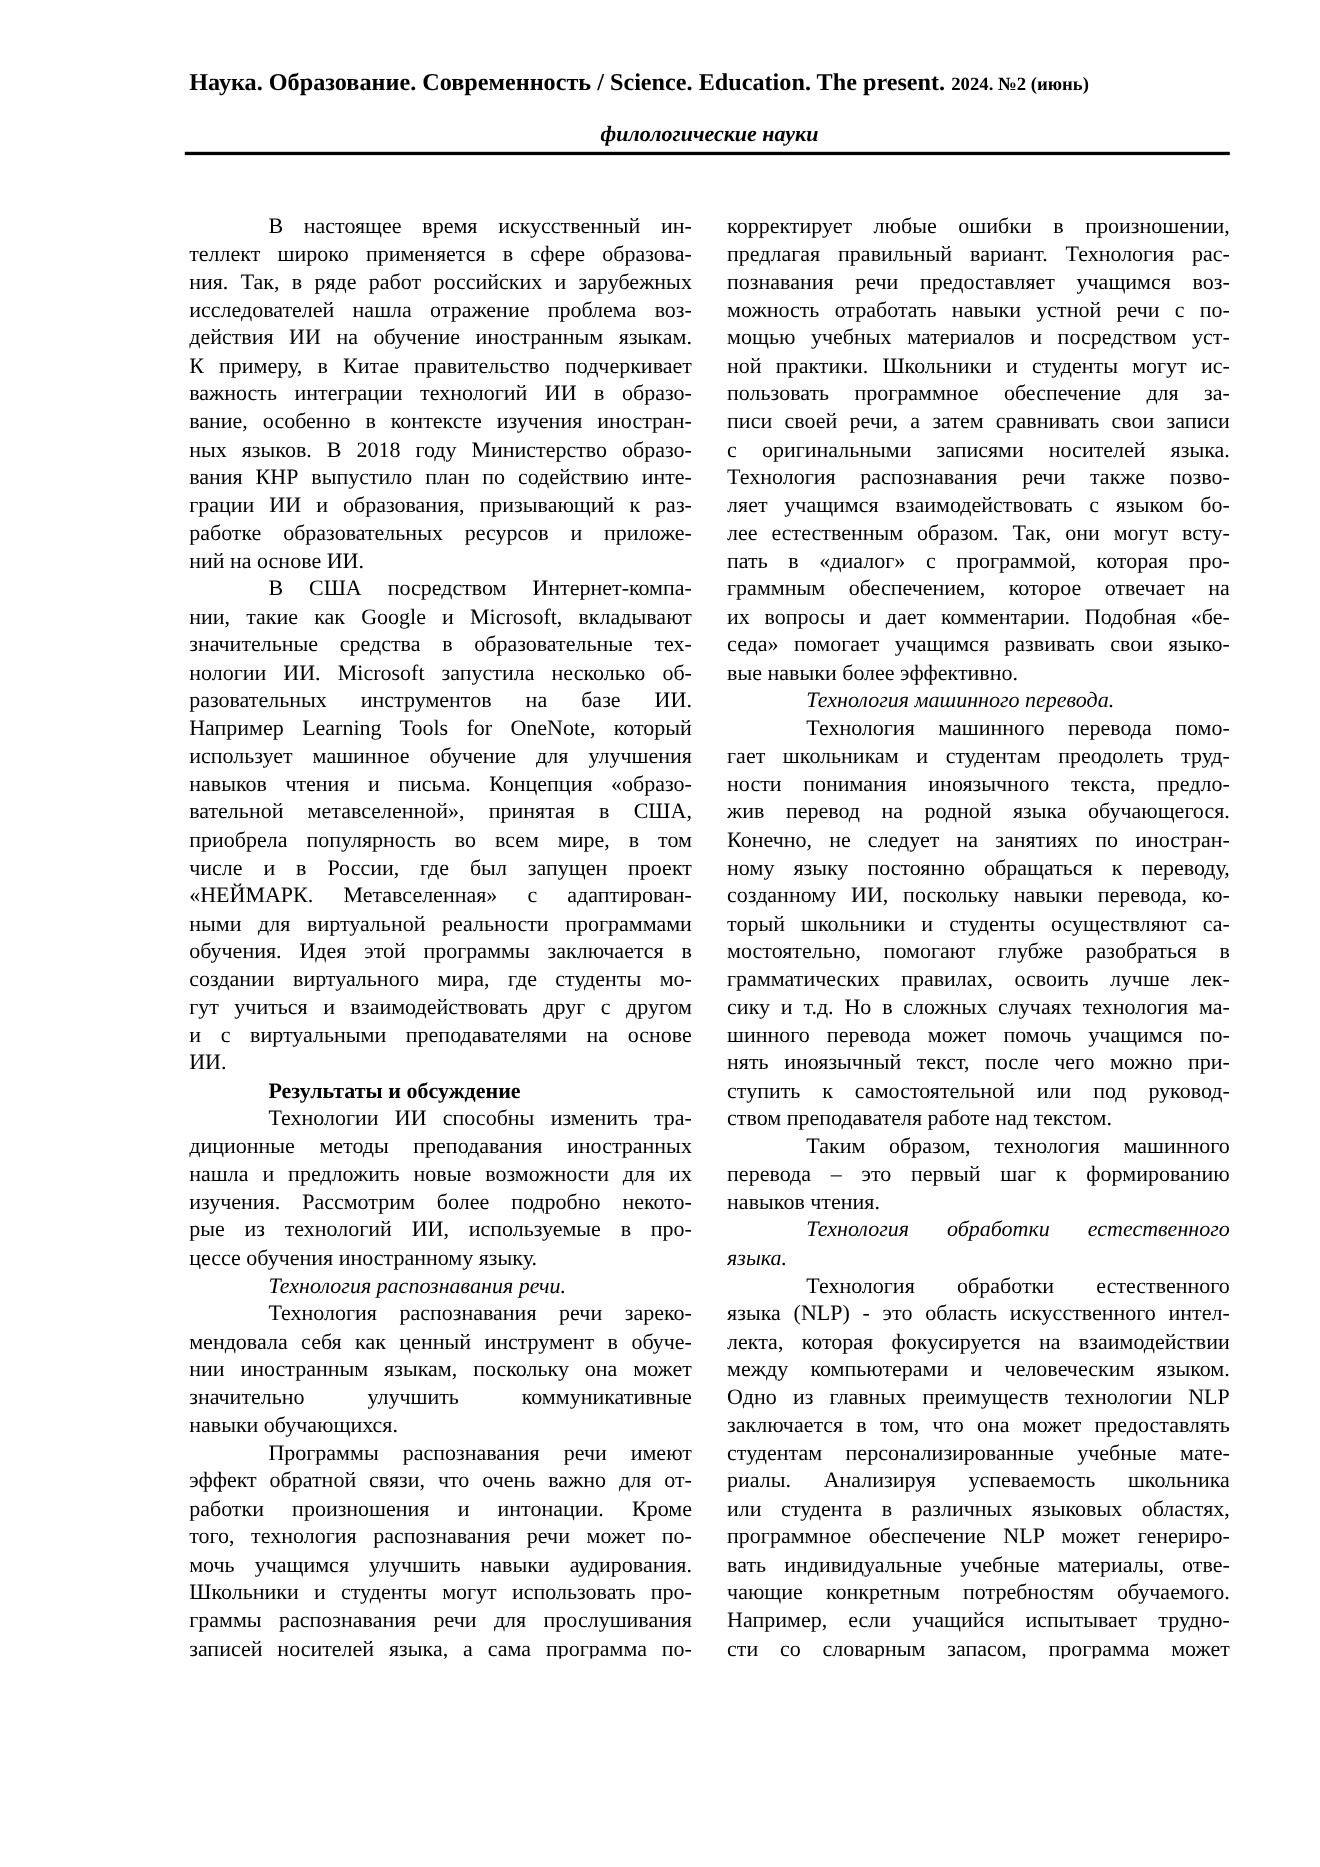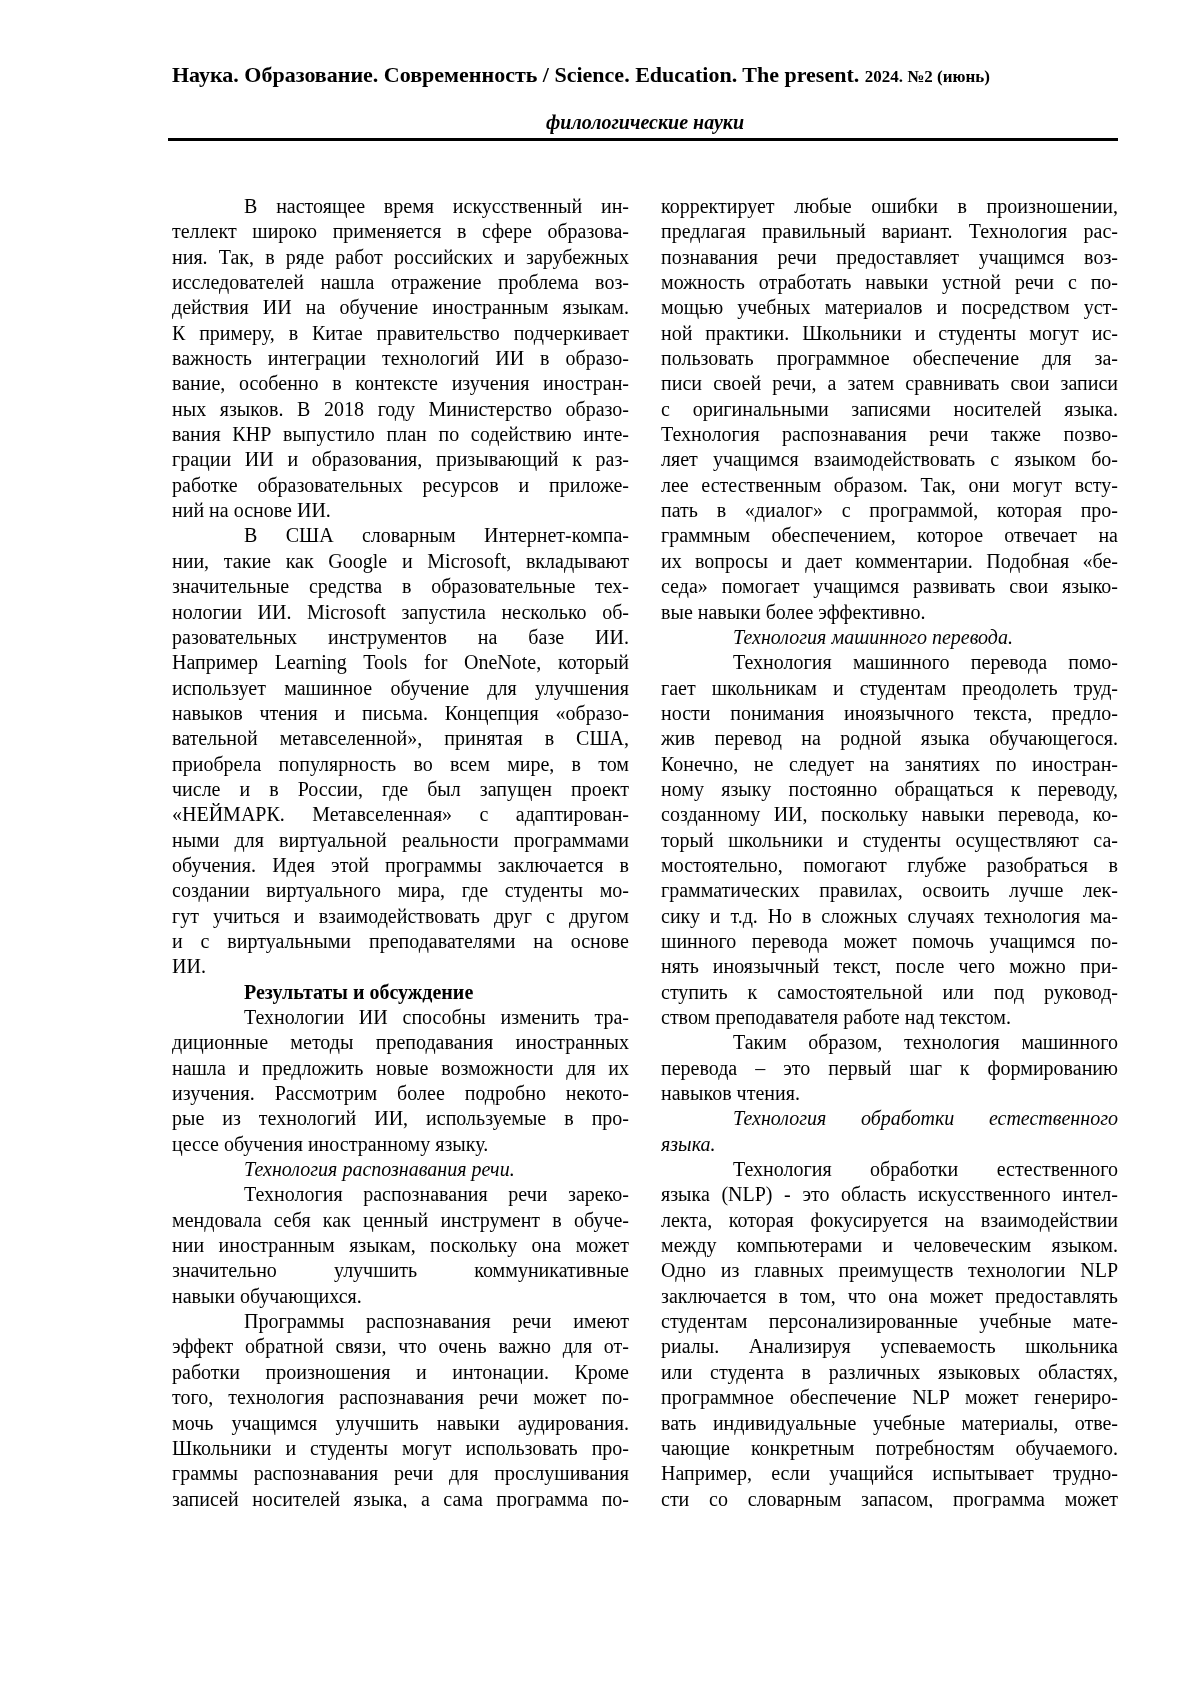--- a/index.html
+++ b/index.html
@@ -74,21 +74,21 @@
           <div class="line">К примеру, в Китае правительство подчеркивает</div>
           <div class="line">важность интеграции технологий ИИ в образо-</div>
           <div class="line">вание, особенно в контексте изучения иностран-</div>
           <div class="line">ных языков. В 2018 году Министерство образо-</div>
           <div class="line">вания КНР выпустило план по содействию инте-</div>
           <div class="line">грации ИИ и образования, призывающий к раз-</div>
           <div class="line">работке образовательных ресурсов и приложе-</div>
           <div class="line last">ний на основе ИИ.</div>
         </div>
         <div class="para normal">
-          <div class="line first">В США словарным Интернет-компа-</div>
+          <div class="line first">В США посредством Интернет-компа-</div>
           <div class="line">нии, такие как Google и Microsoft, вкладывают</div>
           <div class="line">значительные средства в образовательные тех-</div>
           <div class="line">нологии ИИ. Microsoft запустила несколько об-</div>
           <div class="line">разовательных инструментов на базе ИИ.</div>
           <div class="line">Например Learning Tools for OneNote, который</div>
           <div class="line">использует машинное обучение для улучшения</div>
           <div class="line">навыков чтения и письма. Концепция «образо-</div>
           <div class="line">вательной метавселенной», принятая в США,</div>
           <div class="line">приобрела популярность во всем мире, в том</div>
           <div class="line">числе и в России, где был запущен проект</div>

